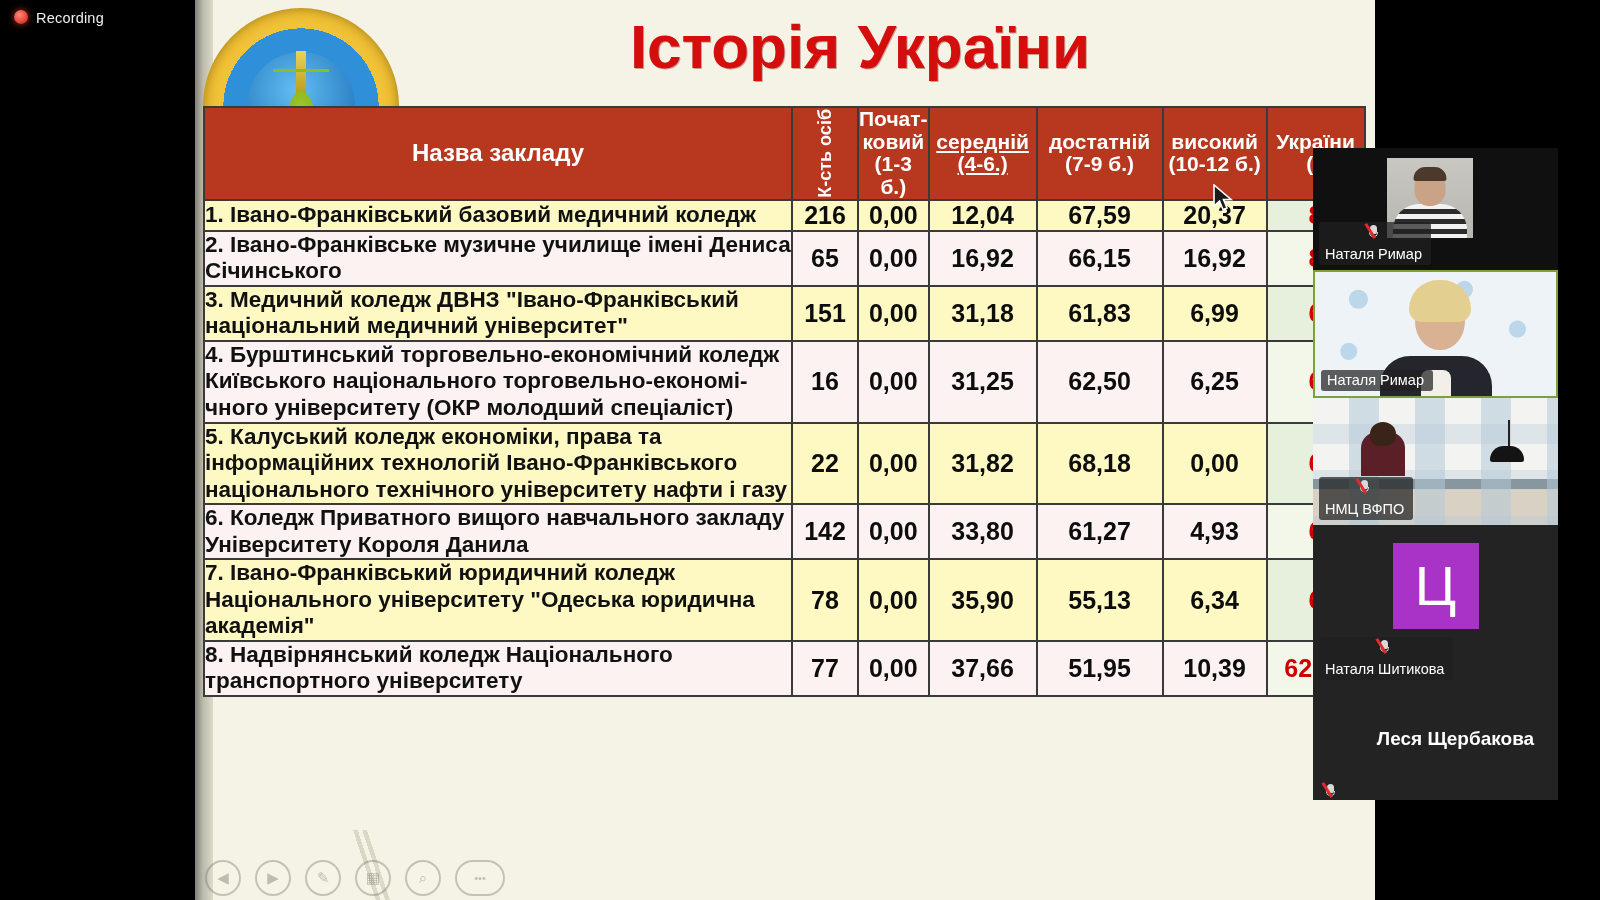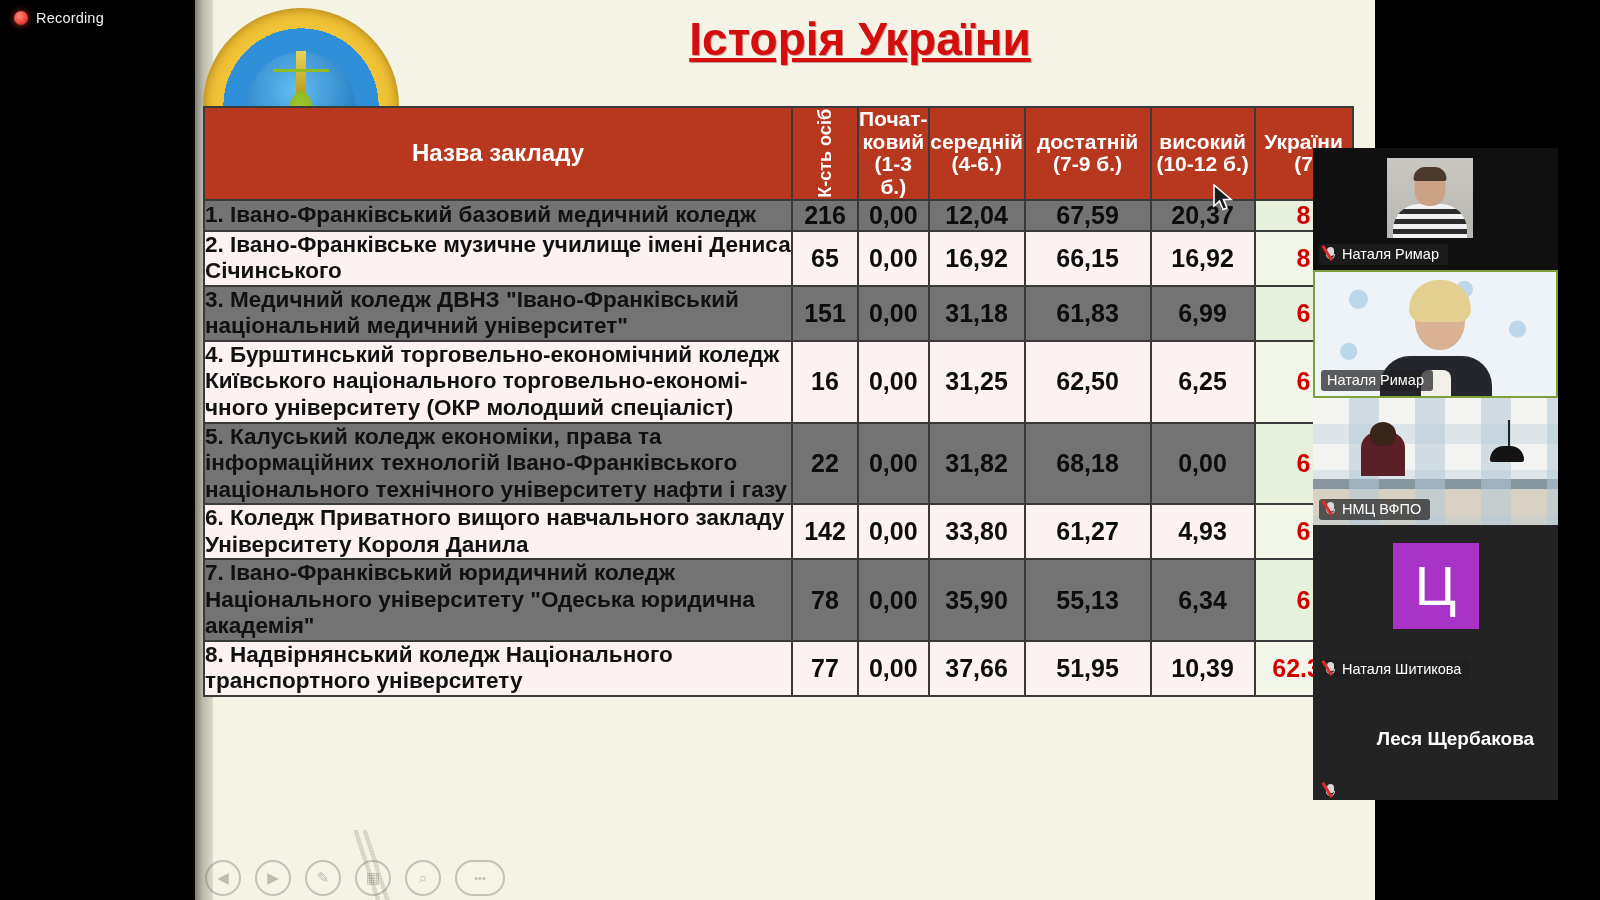--- a/index.html
+++ b/index.html
@@ -19,21 +19,21 @@
     height: 900px;
     background: #000000;
   }
 
   
   .rec-indicator {
     position: absolute;
     left: 14px;
     top: 10px;
     display: flex;
-    align-items: center;
+    align-items: flex-start;
     gap: 8px;
     z-index: 40;
   }
   .rec-dot {
     width: 14px;
     height: 14px;
     border-radius: 50%;
     background: radial-gradient(circle at 40% 35%, #ff8a7a 0%, #e8483a 55%, #9e2418 100%);
     box-shadow: 0 0 7px rgba(232,72,58,.75);
   }
@@ -63,26 +63,25 @@
   }
 
   
   .slide-title {
     position: absolute;
     left: 200px;
     top: 16px;
     width: 930px;
     text-align: center;
     color: #d40d0d;
-    font-size: 46px;
+    font-size: 62px;
     font-weight: bold;
     letter-spacing: 0px;
     line-height: 1;
     text-shadow: 1px 1px 0 rgba(120,0,0,.35);
-    text-decoration: underline;
   }
 
   
   .logo {
     position: absolute;
     left: 8px;
     top: 8px;
     width: 196px;
     height: 196px;
     border-radius: 50%;
@@ -159,21 +158,21 @@
     text-align: center;
     vertical-align: middle;
     line-height: 1.08;
     font-size: 21px;
     border-color: #7e2312;
     padding: 4px 3px;
   }
   th.col-name   { width: 588px; font-size: 24px; }
   th.col-count  { width: 66px;  font-size: 19px; }
   th.col-begin  { width: 70px;  }
-  th.col-mid    { width: 96px; }
+  th.col-mid    { width: 108px; text-decoration: underline; }
   th.col-suff   { width: 126px; }
   th.col-high   { width: 104px; }
   th.col-qual   { width: 98px;  }
 
   th.col-count .vert {
     writing-mode: vertical-rl;
     transform: rotate(180deg);
     white-space: nowrap;
     line-height: 1.15;
     margin: 0 auto;
@@ -198,21 +197,21 @@
     margin-top: 28px;
   }
   td.qual {
     text-align: center;
     vertical-align: middle;
     font-weight: bold;
     color: #d00000;
     font-size: 25px;
     background: #eef3e6;
   }
-  tbody tr.odd  td { background: #737373; }
+  tbody tr.odd  td { background: #fef9c3; }
   tbody tr.even td { background: #fcf2f2; }
   tbody tr.odd  td.qual { background: #e7efdd; }
   tbody tr.even td.qual { background: #f2f7ea; }
 
   
   .player-bar {
     position: absolute;
     left: 10px;
     bottom: 4px;
     display: flex;
@@ -280,20 +279,21 @@
     display: flex;
     align-items: center;
     gap: 6px;
     background: rgba(32,32,32,.72);
     padding: 2px 9px 3px 6px;
     border-radius: 3px;
     color: #ffffff;
     font-size: 14.5px;
     white-space: nowrap;
     max-width: 96%;
+    flex-direction: column;
   }
   .mic-muted {
     position: relative;
     width: 11px; height: 16px;
     flex: 0 0 auto;
   }
   .mic-muted .body {
     position: absolute;
     left: 2px; top: 1px;
     width: 7px; height: 9px;

